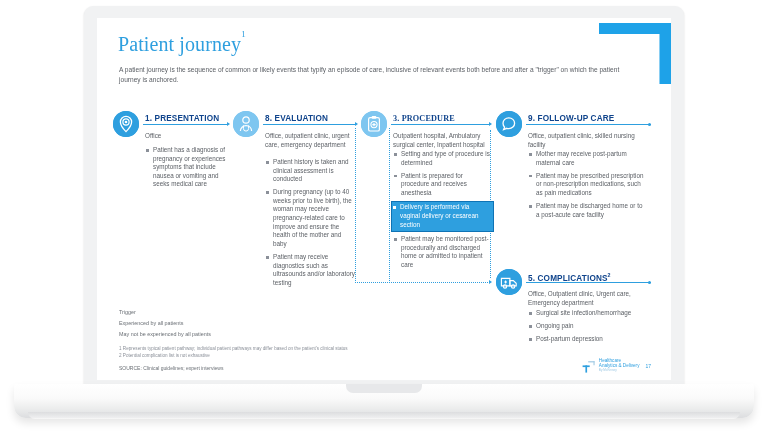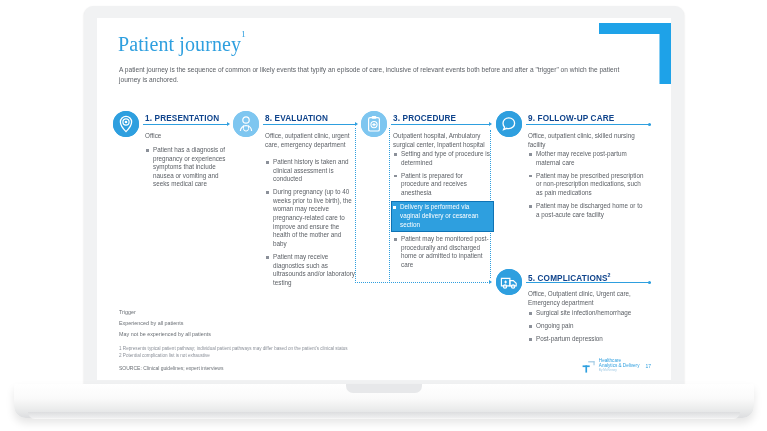--- a/index.html
+++ b/index.html
@@ -219,21 +219,21 @@
         <div class="col" style="left:264px;top:0;width:132px;">
           <span class="node-icon lt" style="left:0;top:93px;">
             <svg width="26" height="26" viewBox="0 0 26 26">
               <circle cx="13" cy="13" r="13" fill="#7ec6f0"></circle>
               <rect x="7.6" y="6.6" width="10.8" height="13.4" rx="1.6" fill="none" stroke="#ffffff" stroke-width="1.2"></rect>
               <rect x="10.6" y="4.9" width="4.8" height="2.8" rx="1" fill="#ffffff"></rect>
               <circle cx="13" cy="13.6" r="3.1" fill="none" stroke="#ffffff" stroke-width="1.1"></circle>
               <path d="M13 11.9v3.4M11.3 13.6h3.4" stroke="#ffffff" stroke-width="1.1"></path>
             </svg>
           </span>
-          <div class="col-title" style="left:32px;top:96px;">3. PROCEDURE</div>
+          <div class="col-title" style="left:32px;top:96px;font-family:Liberation Serif, serif;">3. PROCEDURE</div>
           <div class="col-setting" style="left:32px;top:114px;width:100px;">Outpatient hospital, Ambulatory surgical center, Inpatient hospital</div>
           <ul class="bullets" style="left:32px;top:132px;width:100px;">
             <li>Setting and type of procedure is determined</li>
             <li>Patient is prepared for procedure and receives anesthesia</li>
             <li class="hl">Delivery is performed via vaginal delivery or cesarean section</li>
             <li>Patient may be monitored post-procedurally and discharged home or admitted to inpatient care</li>
           </ul>
         </div>
 
         <div class="col" style="left:399px;top:0;width:152px;">

